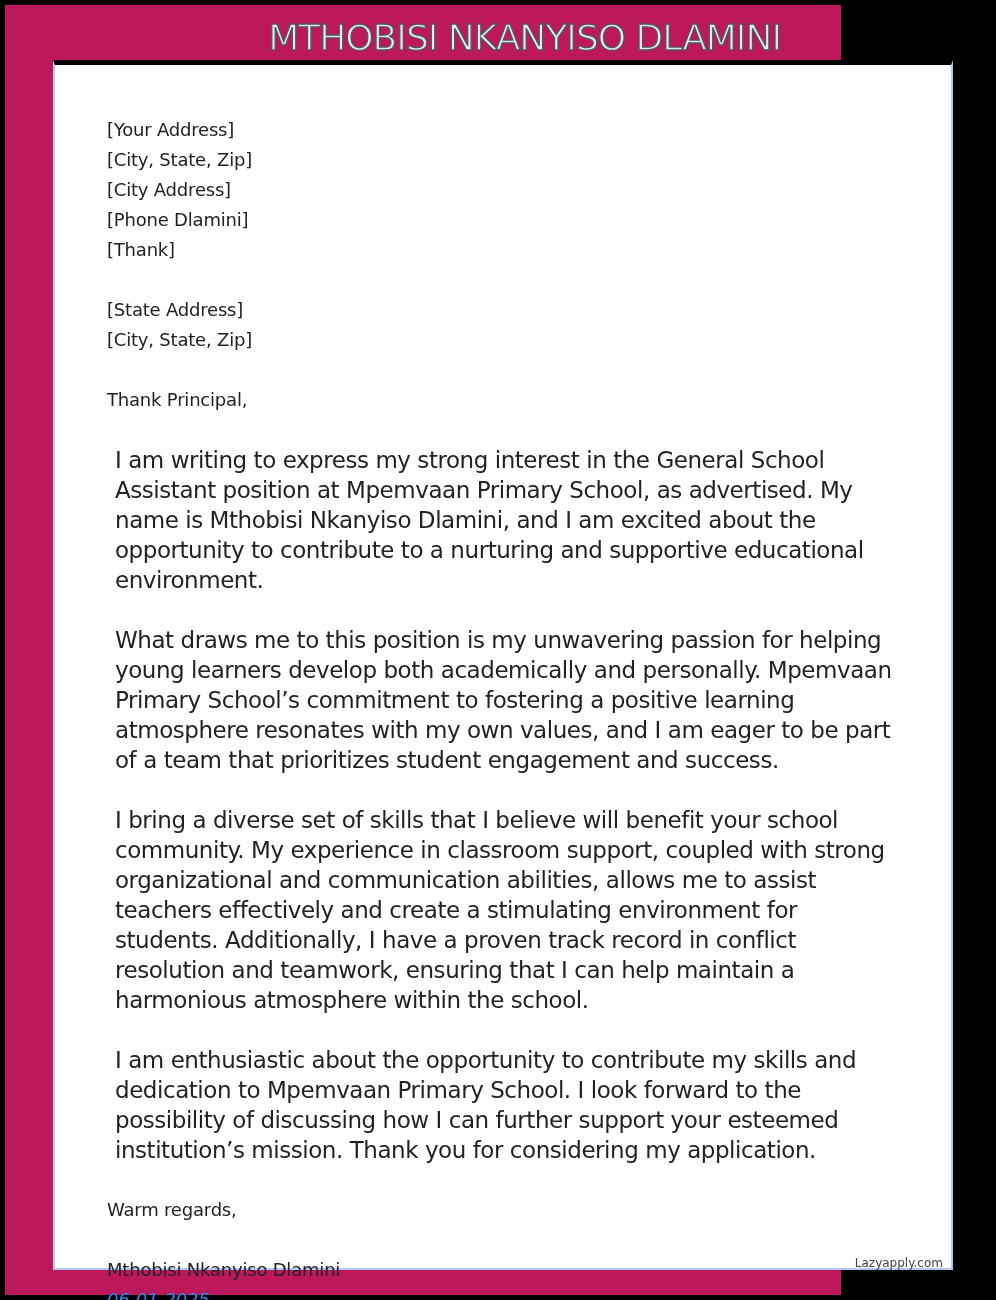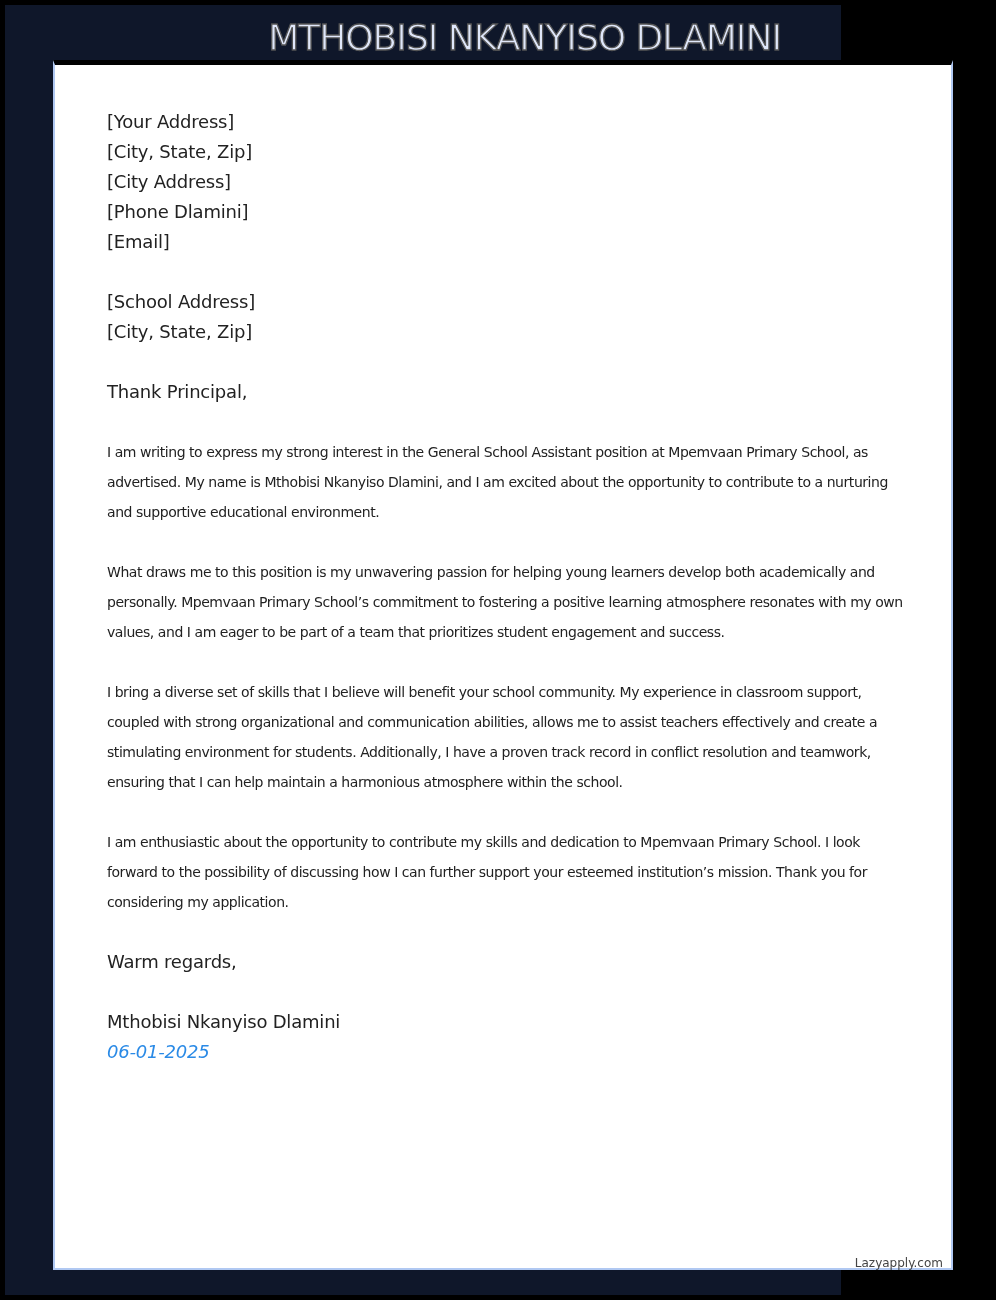--- a/index.html
+++ b/index.html
@@ -3,21 +3,21 @@
 <meta charset="utf-8">
 <style>
   html, body { margin: 0; padding: 0; }
   body {
     width: 996px; height: 1300px; overflow: hidden;
     background: #000;
     font-family: "DejaVu Sans", sans-serif;
   }
   .frame {
     position: absolute; left: 5px; top: 5px; width: 836px; height: 1290px;
-    background: #0f172a;
+    background: #be185d;
   }
   .title {
     position: absolute; right: 60px; top: 12px;
     font-family: "DejaVu Sans", sans-serif;
     font-size: 36px; letter-spacing: -1px;
     color: #dfe7fa;
     -webkit-text-stroke: 1.3px #555;
     white-space: nowrap;
   }
   .card {
@@ -26,47 +26,47 @@
     border-left: 2px solid #b0c8f2; border-right: 2px solid #b0c8f2; border-bottom: 2px solid #b0c8f2;
     border-top: 5px solid #000;
     box-sizing: content-box;
   }
   .content {
     position: absolute; left: 52px; top: 38px; width: 800px;
     font-size: 18px; line-height: 30px; color: #222;
     letter-spacing: -0.2px;
   }
   .line { display: block; }
-  .para { margin: 4px 0 30px 0; }
-  .para-body { margin: 0 0 30px 0; font-size: 14px; letter-spacing: -0.45px; }
+  .para { margin: 12px 0 30px 0; }
+  .para-body { margin: 0 0 30px 8px; font-size: 23px; letter-spacing: -0.45px; }
   .date-link { color: #2a8ae6; display: block; font-style: italic; }
   .watermark {
     position: absolute; right: 8px; bottom: -2px;
     font-size: 12px; color: #444;
   }
 </style>
 </head>
 <body>
 
 <div class="frame">
   <div class="title">MTHOBISI NKANYISO DLAMINI</div>
 
   <div class="card">
     <div class="content">
 
       <div class="para">
         <span class="line">[Your Address]</span>
         <span class="line">[City, State, Zip]</span>
         <span class="line">[City Address]</span>
         <span class="line">[Phone Dlamini]</span>
-        <span class="line">[Email]</span>
+        <span class="line">[Thank]</span>
       </div>
 
       <div class="para">
-        <span class="line">[School Address]</span>
+        <span class="line">[State Address]</span>
         <span class="line">[City, State, Zip]</span>
       </div>
 
       <div class="para">Thank Principal,</div>
 
       <div class="para-body">I am writing to express my strong interest in the General School Assistant position at Mpemvaan Primary School, as advertised. My name is Mthobisi Nkanyiso Dlamini, and I am excited about the opportunity to contribute to a nurturing and supportive educational environment.</div>
       <div class="para-body">What draws me to this position is my unwavering passion for helping young learners develop both academically and personally. Mpemvaan Primary School’s commitment to fostering a positive learning atmosphere resonates with my own values, and I am eager to be part of a team that prioritizes student engagement and success.</div>
       <div class="para-body">I bring a diverse set of skills that I believe will benefit your school community. My experience in classroom support, coupled with strong organizational and communication abilities, allows me to assist teachers effectively and create a stimulating environment for students. Additionally, I have a proven track record in conflict resolution and teamwork, ensuring that I can help maintain a harmonious atmosphere within the school.</div>
       <div class="para-body">I am enthusiastic about the opportunity to contribute my skills and dedication to Mpemvaan Primary School. I look forward to the possibility of discussing how I can further support your esteemed institution’s mission. Thank you for considering my application.</div>
 

